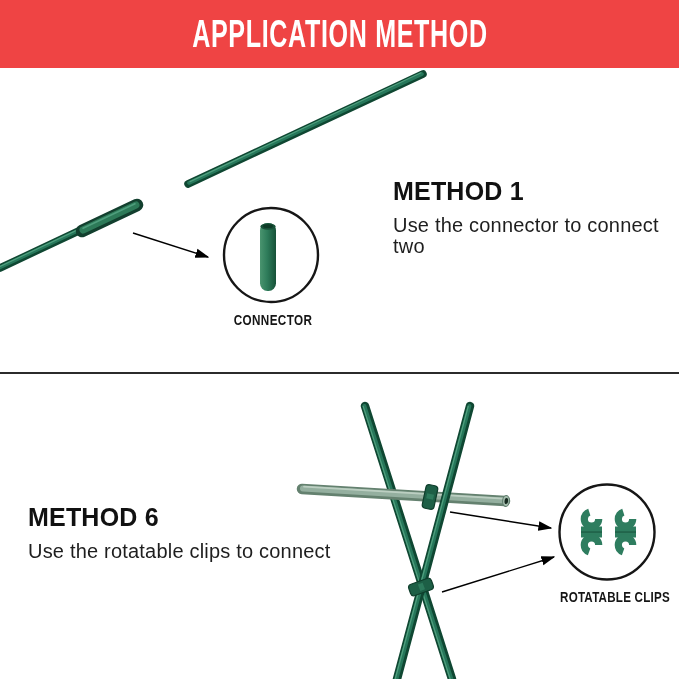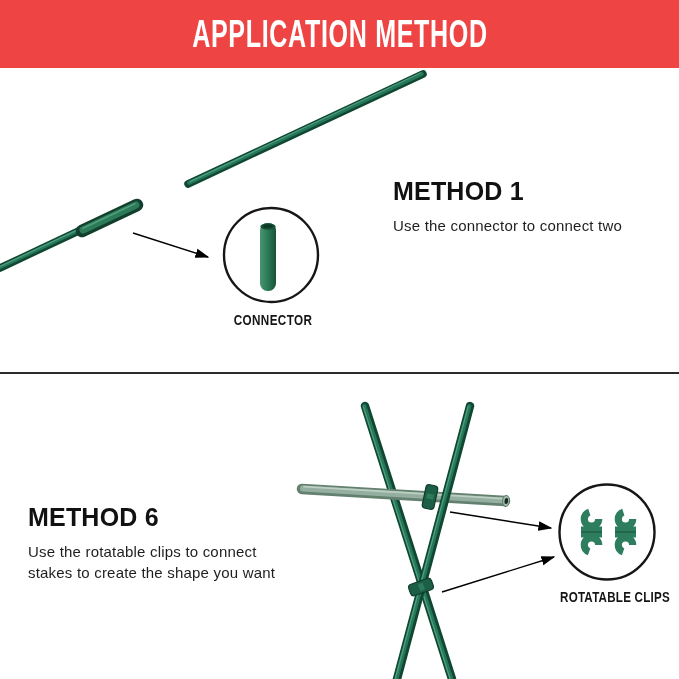--- a/index.html
+++ b/index.html
@@ -19,21 +19,21 @@
   
   .scene{position:absolute;left:0;width:679px;}
   #scene1{top:68px;height:305px;}
   #scene2{top:373px;height:306px;}
   .divider{position:absolute;left:0;top:372px;width:679px;height:1.5px;background:#2b2b2b;}
   
   .method-block{position:absolute;color:#1e1e1e;}
   #method1-block{left:393px;top:177px;width:286px;}
   #method2-block{left:28px;top:503px;width:320px;}
   .method-heading{font-size:25px;font-weight:bold;color:#111;margin:0 0 9px 0;letter-spacing:0.2px;}
-  .method-line{font-size:15px;line-height:21px;letter-spacing:0.2px;}
+  .method-line{font-size:20px;line-height:21px;letter-spacing:0.2px;}
   
   .inset-label{
     position:absolute;text-align:center;font-weight:bold;color:#151515;white-space:nowrap;
   }
   #connector-label{left:173px;top:311px;width:200px;font-size:15px;transform:scaleX(0.78);letter-spacing:0.5px;}
   #clips-label{left:515px;top:589px;width:200px;font-size:14.5px;transform:scaleX(0.8);letter-spacing:0.3px;}
 </style>
 </head>
 <body>
 
@@ -145,17 +145,16 @@
         <circle cx="13.5" cy="13" r="7.2" fill="none" stroke="#2e7d5f" stroke-width="7.2" stroke-dasharray="31.5 13.7"></circle>
         <circle cx="13.5" cy="39" r="7.2" fill="none" stroke="#2e7d5f" stroke-width="7.2" stroke-dasharray="31.5 13.7" stroke-dashoffset="31.5"></circle>
         <rect x="3" y="25.4" width="21" height="1.3" fill="#1d5c44"></rect>
       </g>
     </g>
   </svg>
 
   <div id="method2-block" class="method-block">
     <div class="method-heading">METHOD 6</div>
     <div class="method-line">Use the rotatable clips to connect</div>
-    <div class="method-line">stakes to create the shape you want</div>
   </div>
   <div id="clips-label" class="inset-label">ROTATABLE CLIPS</div>
 
 </div>
 
 </body></html>

